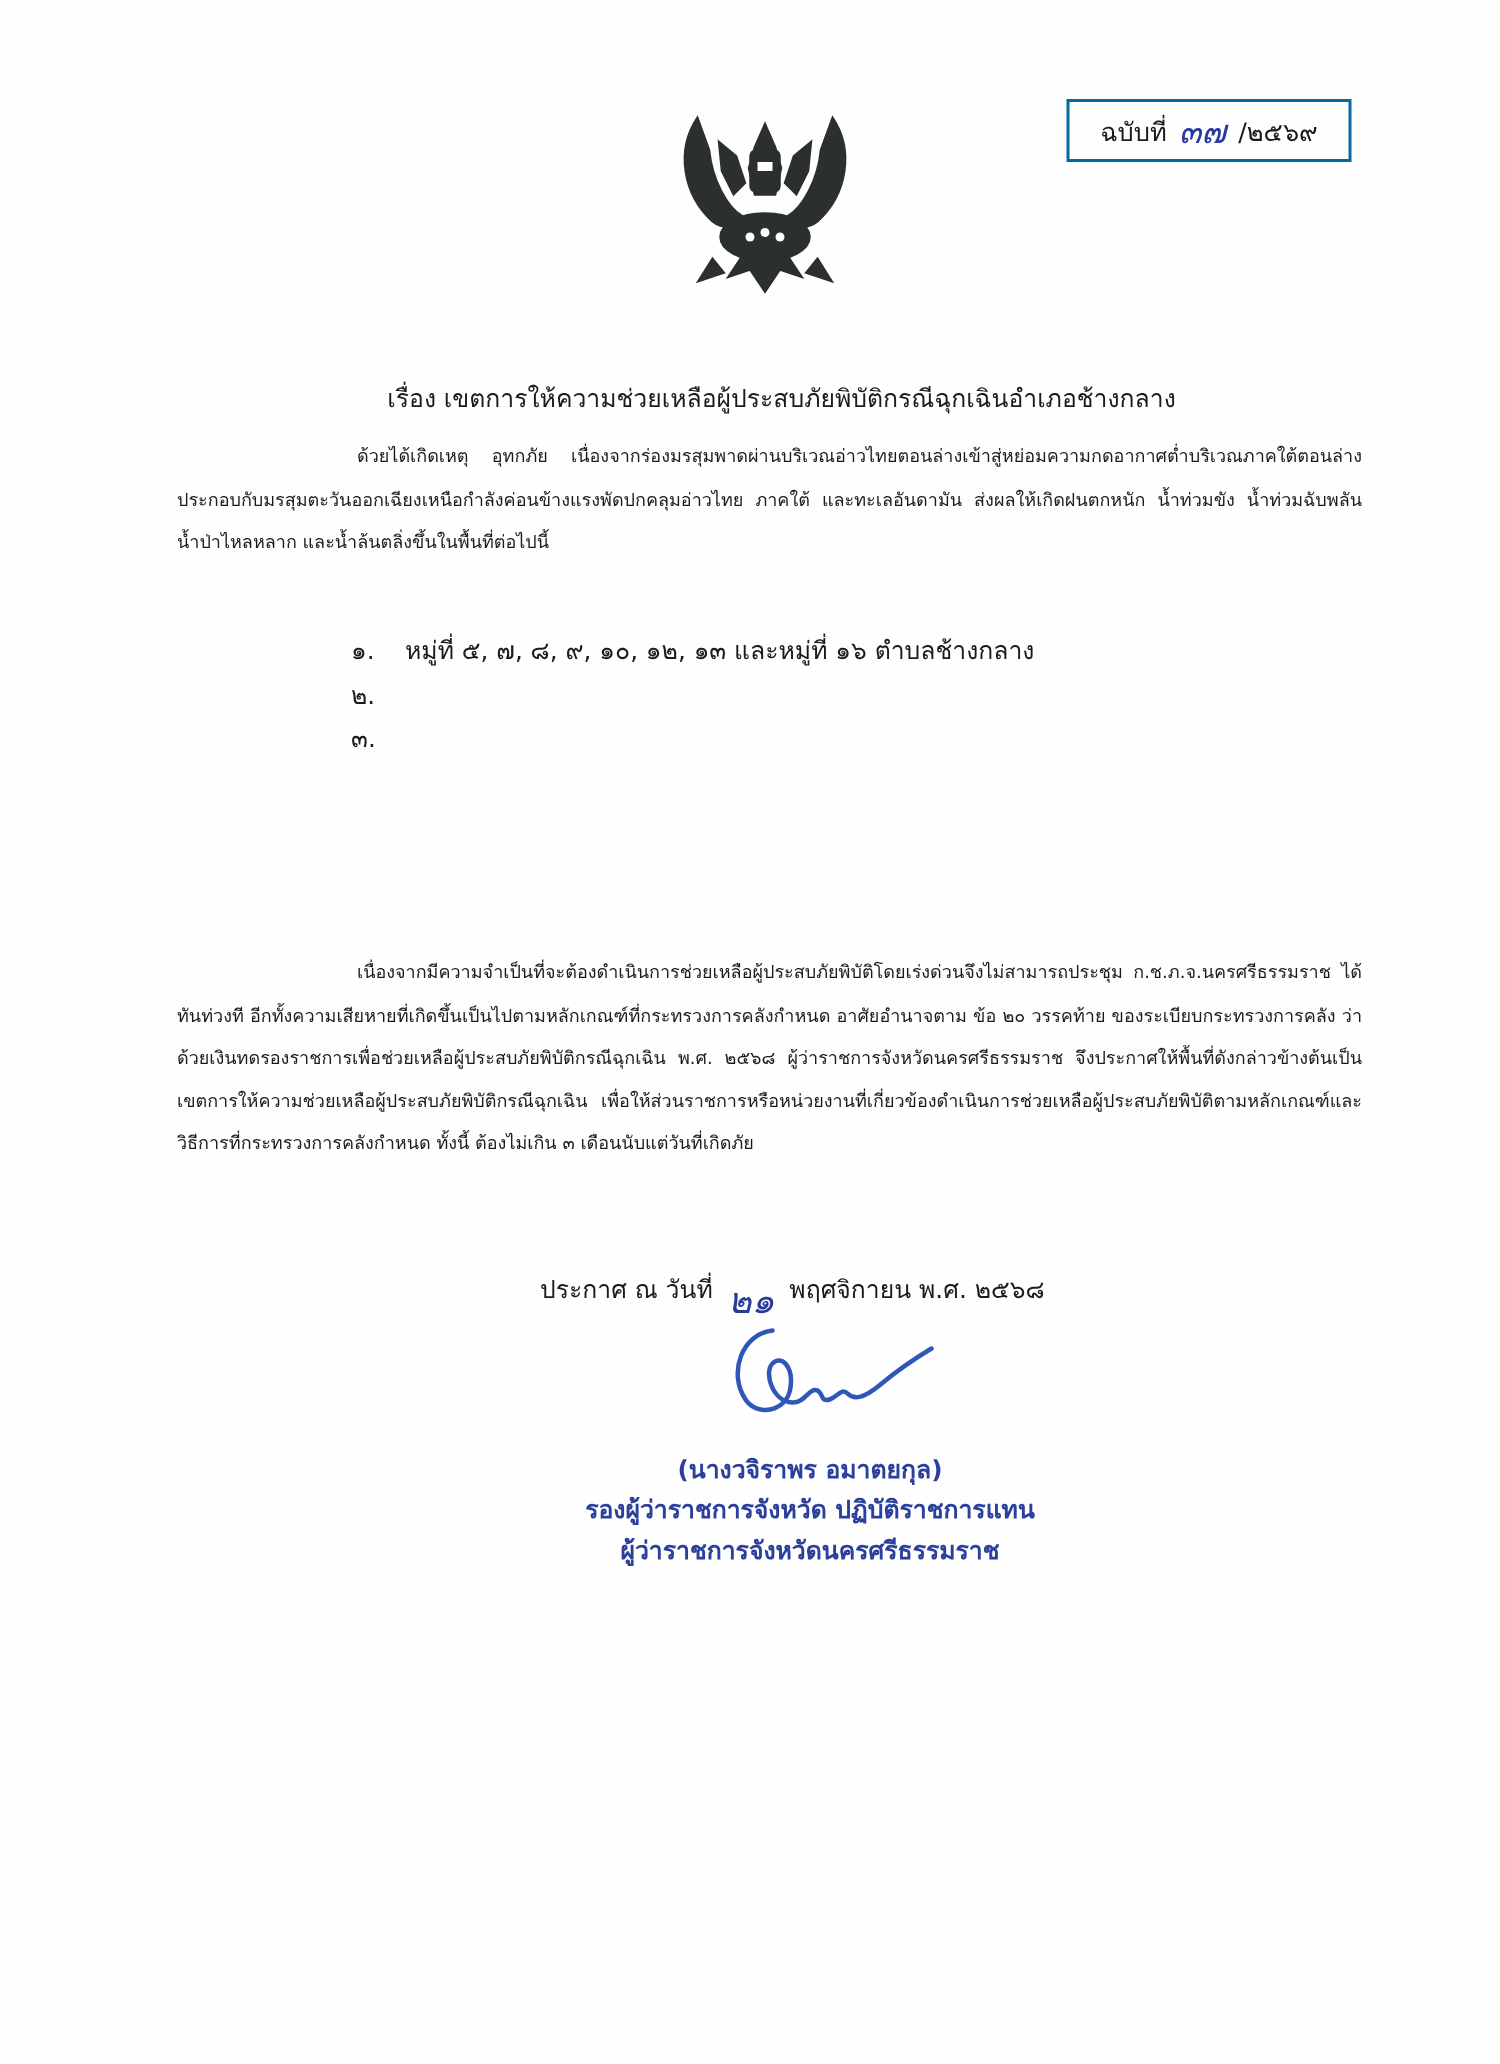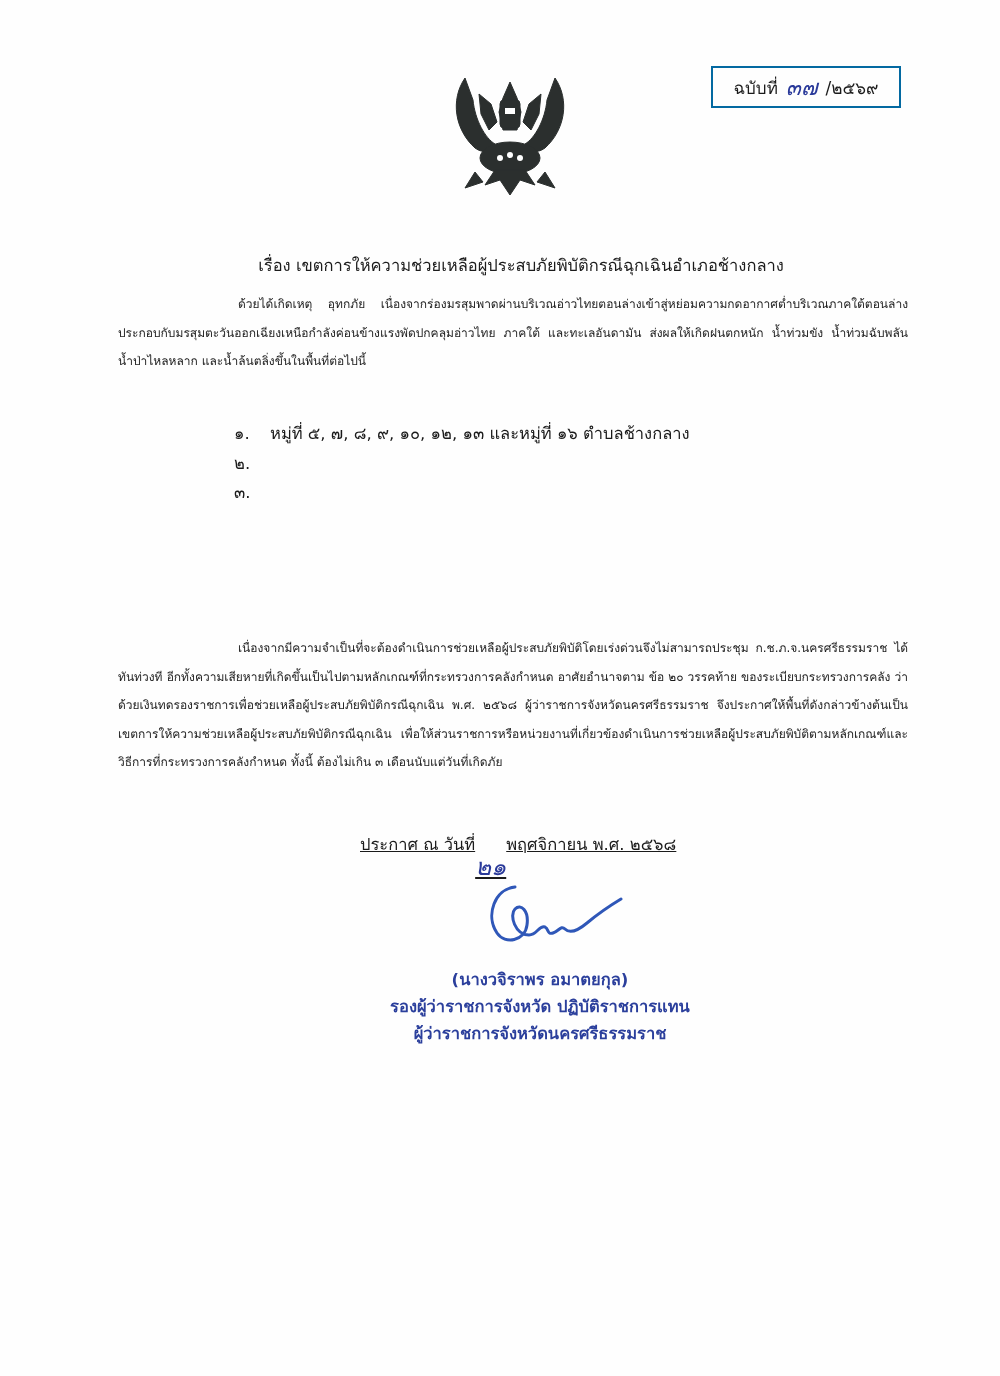--- a/index.html
+++ b/index.html
@@ -16,21 +16,21 @@
   .h2 { top: 252px; margin-left: 21px; }
   .para { position: absolute; left: 118px; width: 790px; font-size: 12px; line-height: 28.5px;
           text-align: justify; text-align-last: left; margin: 0; }
   .indent { text-indent: 120px; }
   .p1 { top: 290px; }
   .list { position: absolute; left: 234px; top: 419px; font-size: 16.5px; line-height: 29.5px; margin: 0; padding: 0; list-style: none; }
   .list li { display: flex; gap: 12px; }
   .list .num { width: 24px; }
   .p2 { top: 514px; }
   .p3 { top: 618px; margin-top: 16px; }
-  .dateline { position: absolute; left: 360px; top: 831px; font-size: 16.5px; display: flex; align-items: flex-start; text-decoration: underline; }
+  .dateline { position: absolute; left: 360px; top: 831px; font-size: 16.5px; display: flex; gap: 10px; align-items: center; }
   .hand-day { color: #2a3a9a; font-size: 24px; font-style: italic; margin-top: 16px; }
   .signature { position: absolute; left: 475px; top: 875px; width: 150px; height: 80px; }
   .sig-block { position: absolute; left: 0; width: 1080px; text-align: center; color: #2b3f9c; font-weight: bold; font-size: 16.5px; }
   .s1 { top: 966px; }
   .s2 { top: 993px; }
   .s3 { top: 1020px; }
 </style>
 </head>
 <body>
 

